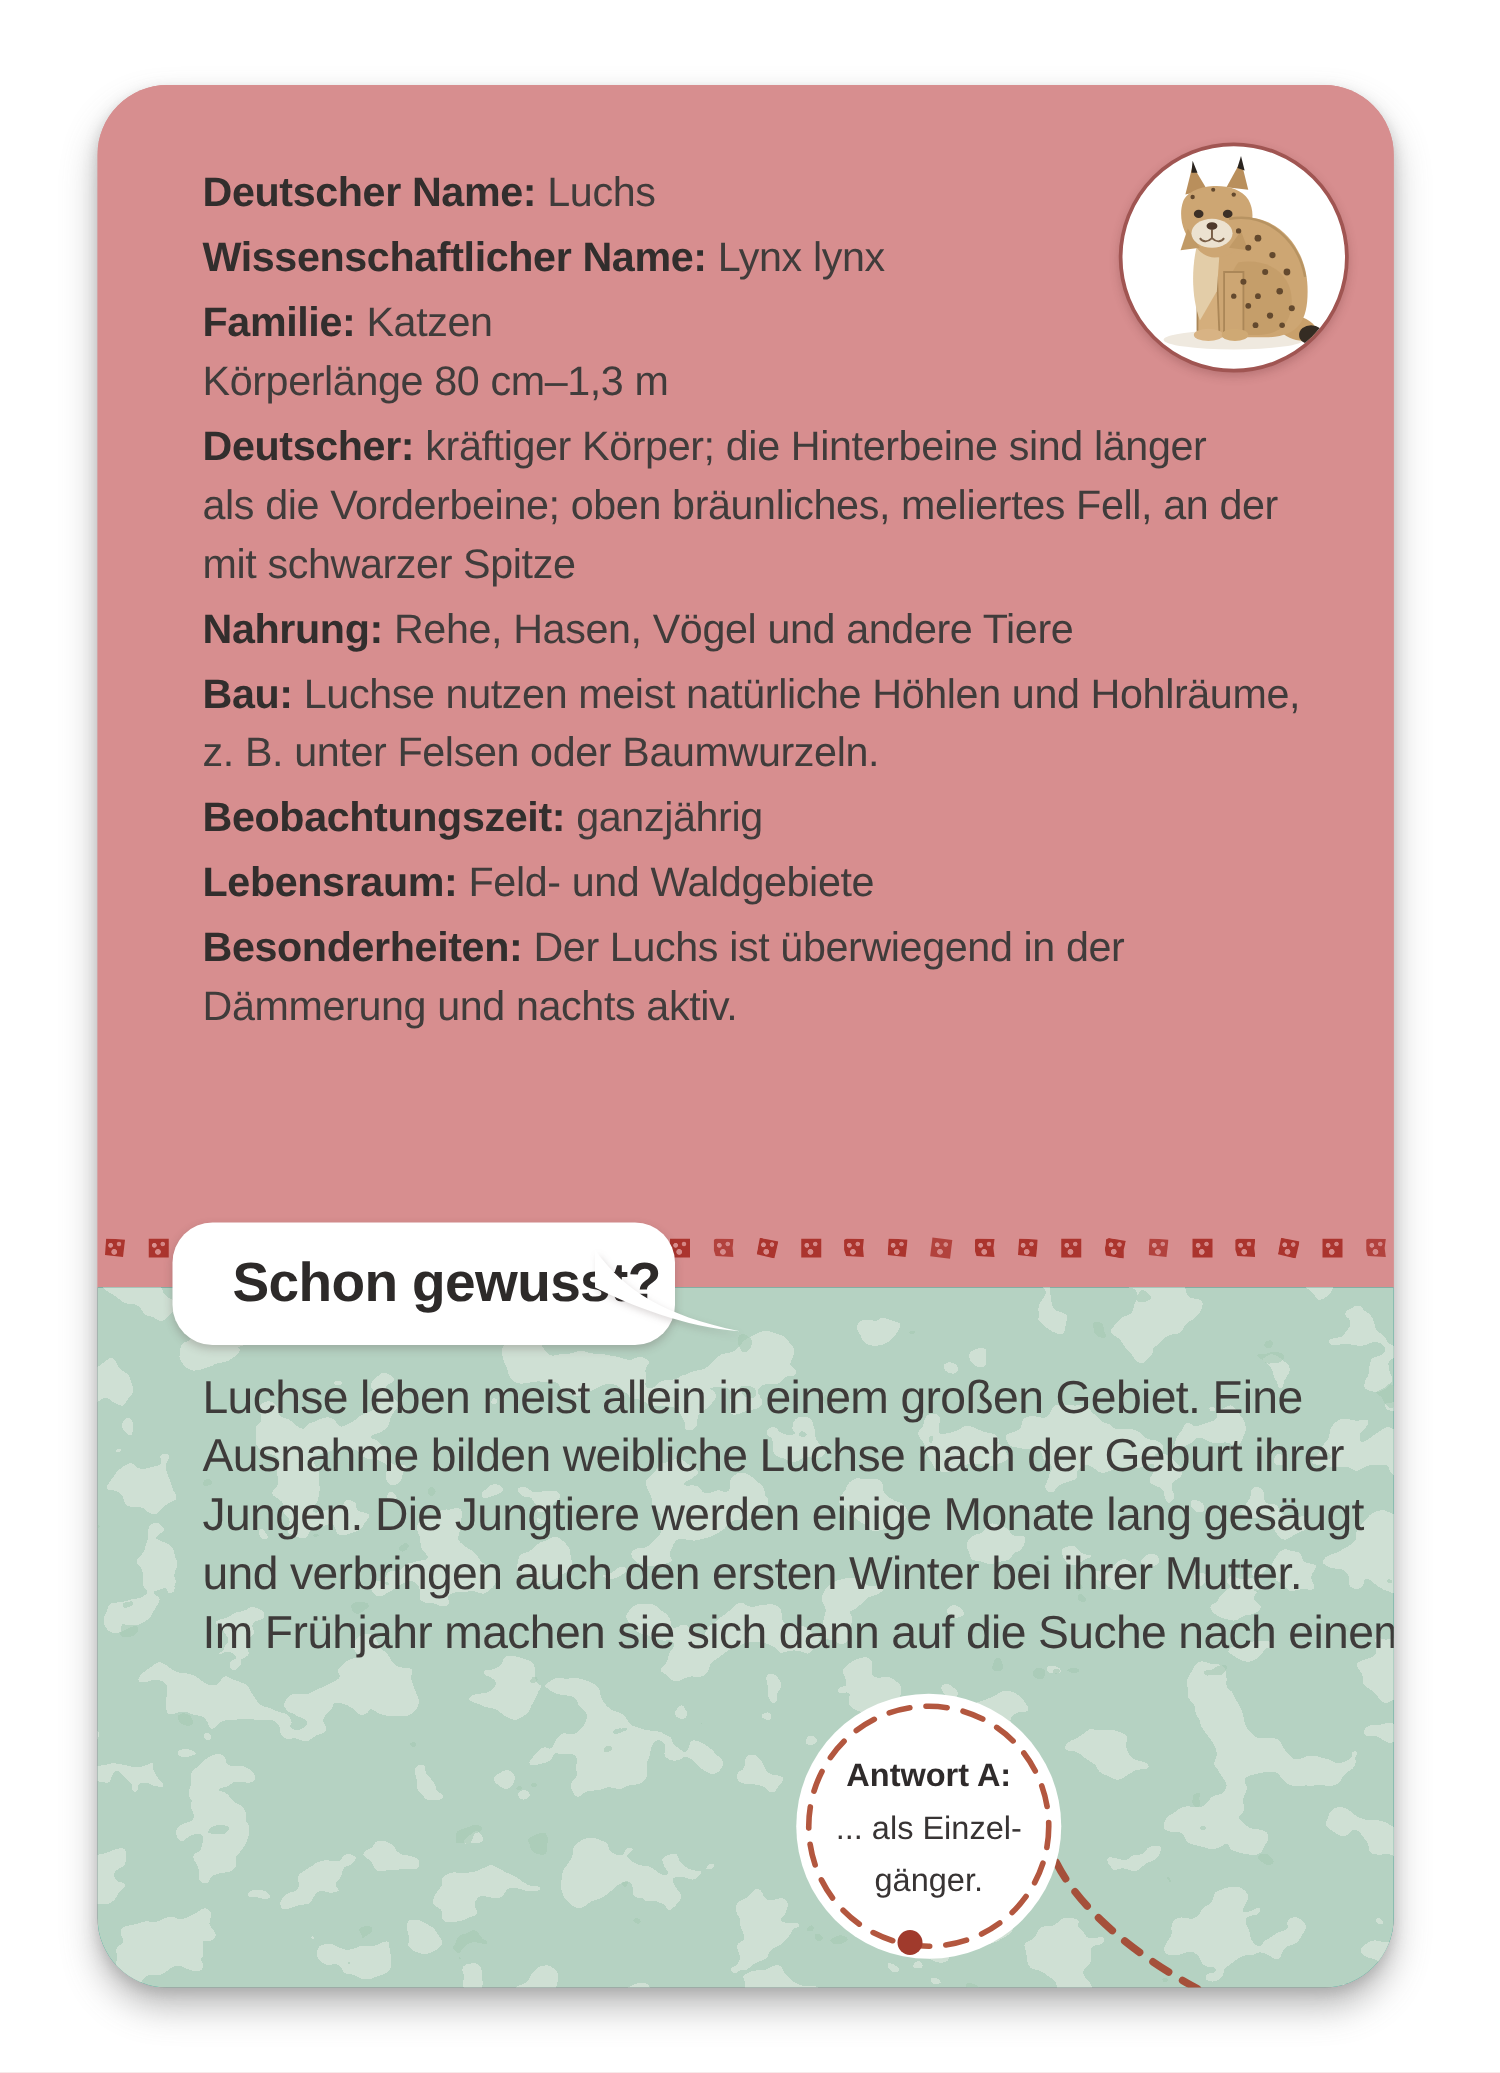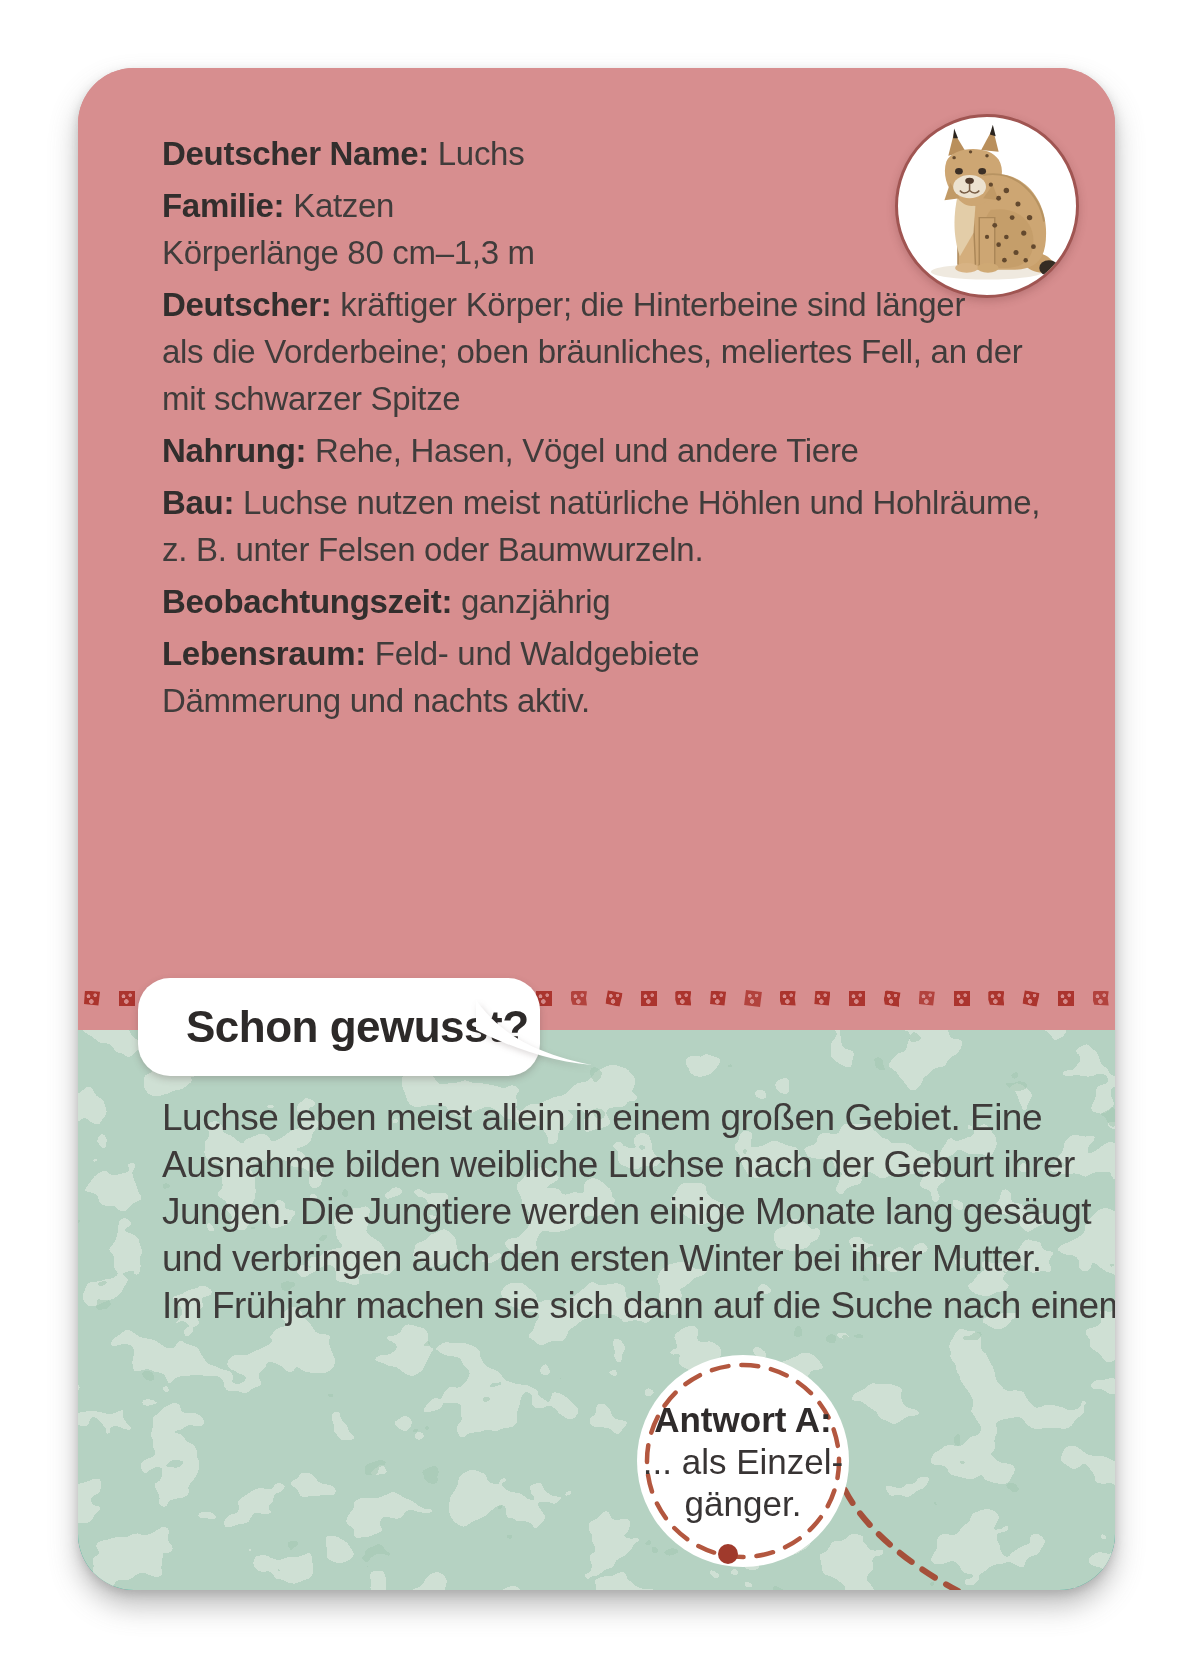--- a/index.html
+++ b/index.html
@@ -41,44 +41,46 @@
         border-radius:32px;z-index:3;box-shadow:0 3px 7px rgba(80,60,60,.25);
         display:flex;align-items:center;}
   .bubble-label{padding-left:48px;font-size:44px;font-weight:bold;color:#2d2a29;letter-spacing:-0.5px;}
   .bubble-tail{position:absolute;left:398px;top:930px;z-index:3;filter:drop-shadow(2px 3px 3px rgba(80,60,60,.2));}
   
   .answer{position:absolute;left:559px;top:1287px;width:212px;height:212px;z-index:2;}
   .answer-bg{position:absolute;inset:0;border-radius:50%;background:#ffffff;}
   .answer svg{position:absolute;inset:-4px;width:220px;height:220px;}
   .answer-text{position:absolute;inset:0;display:flex;flex-direction:column;justify-content:center;
         align-items:center;text-align:center;color:#383434;padding-top:2px;}
-  .answer-text p{margin:0;font-size:35px;line-height:42px;}
+  .answer-text p{margin:0;font-size:26px;line-height:42px;}
   .answer-text p.at{font-weight:bold;color:#2f2b2b;}
   
   .trail{position:absolute;left:580px;top:1360px;z-index:1;}
 </style>
 </head>
 <body>
 
 <div class="page">
   <div class="card">
 
     <div class="pink">
       <div class="info">
         <p class="line"><strong>Deutscher Name:</strong><span> Luchs</span></p>
+        <p class="line entry"><strong>Wissenschaftlicher Name:</strong><span> Lynx lynx</span></p>
         <p class="line entry"><strong>Familie:</strong><span> Katzen</span></p>
         <p class="line"><strong></strong><span>Körperlänge 80 cm–1,3 m</span></p>
         <p class="line entry"><strong>Deutscher:</strong><span> kräftiger Körper; die Hinterbeine sind länger</span></p>
         <p class="line"><strong></strong><span>als die Vorderbeine; oben bräunliches, meliertes Fell, an der</span></p>
         <p class="line"><strong></strong><span>mit schwarzer Spitze</span></p>
         <p class="line entry"><strong>Nahrung:</strong><span> Rehe, Hasen, Vögel und andere Tiere</span></p>
         <p class="line entry"><strong>Bau:</strong><span> Luchse nutzen meist natürliche Höhlen und Hohlräume,</span></p>
         <p class="line"><strong></strong><span>z. B. unter Felsen oder Baumwurzeln.</span></p>
         <p class="line entry"><strong>Beobachtungszeit:</strong><span> ganzjährig</span></p>
         <p class="line entry"><strong>Lebensraum:</strong><span> Feld- und Waldgebiete</span></p>
+        <p class="line entry"><strong>Besonderheiten:</strong><span> Der Luchs ist überwiegend in der</span></p>
         <p class="line"><strong></strong><span>Dämmerung und nachts aktiv.</span></p>
       </div>
 
       <div class="lynx-badge">
         <svg viewBox="0 0 184 184">
           <ellipse cx="92" cy="160" rx="58" ry="8" fill="#efe9df"></ellipse>
 
           <path d="M138 138 C156 142 164 150 160 158 C150 164 136 160 130 152 Z" fill="#c9a06b"></path>
           <ellipse cx="156" cy="156" rx="10" ry="8" fill="#352c23"></ellipse>
 

